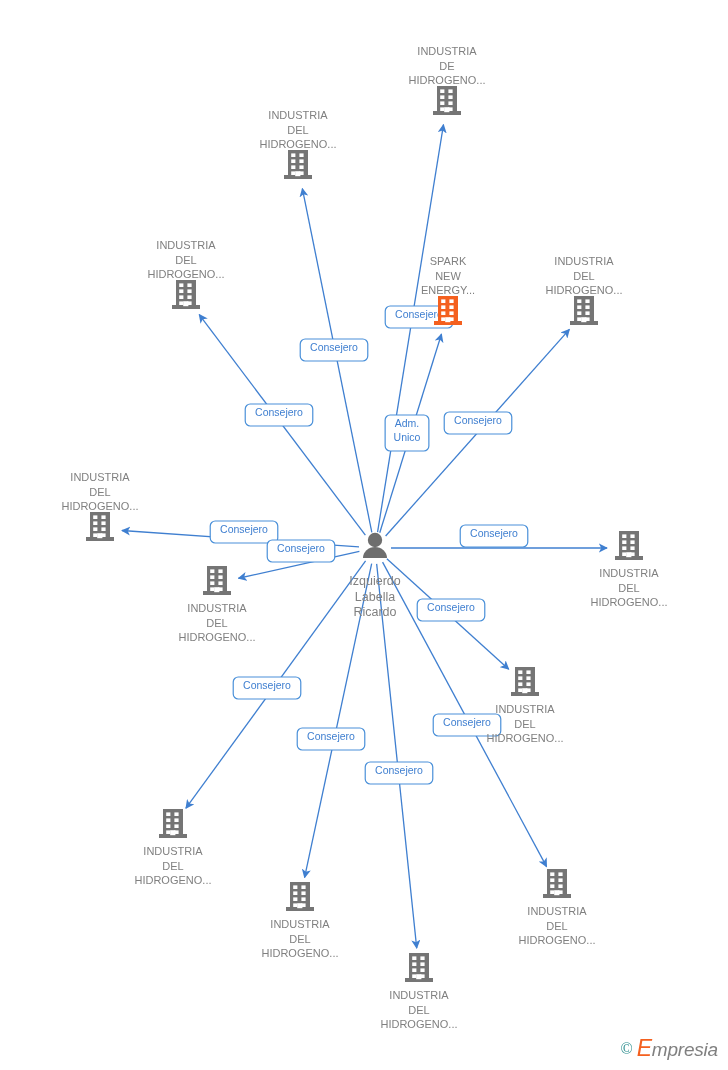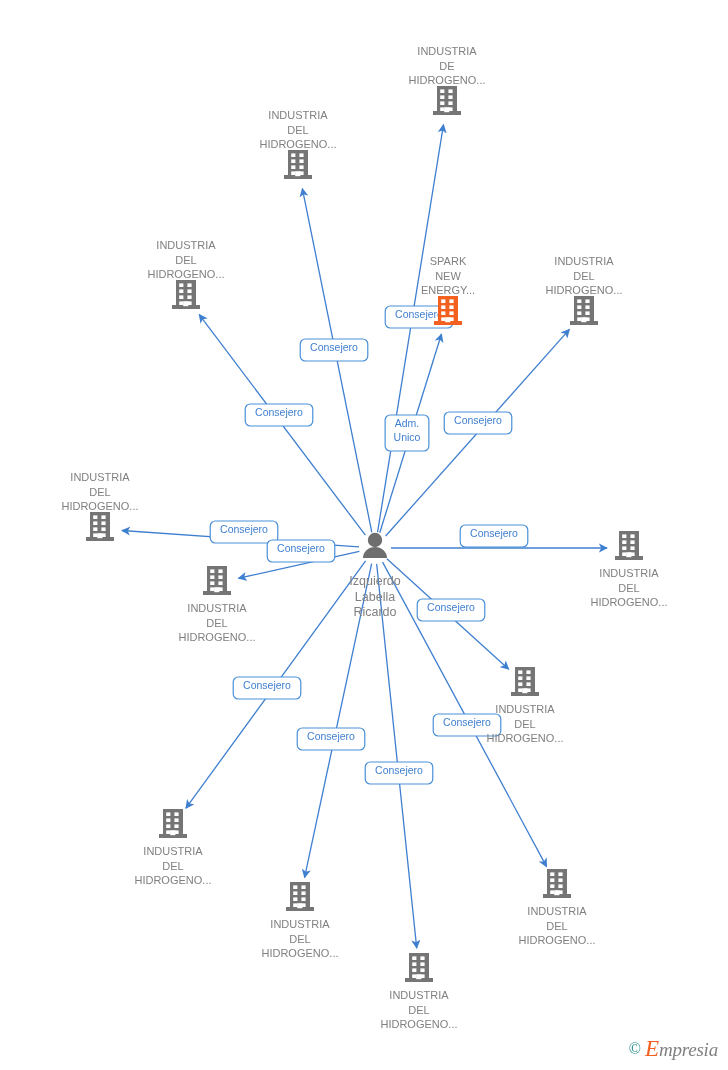--- a/index.html
+++ b/index.html
@@ -53,21 +53,21 @@
     align-items: center;
     gap: 4px;
     user-select: none;
   }
   .watermark .wm-c {
     color: #2d8f8f;
     font-size: 16px;
     font-family: "Liberation Serif", serif;
   }
   .watermark .wm-name {
-    font-family: Liberation Serif, serif;
+    font-family: Liberation Sans, sans-serif;
     font-size: 19px;
     font-style: italic;
     color: #808080;
     letter-spacing: -0.2px;
   }
   .watermark .wm-name .wm-first {
     color: #f4601f;
     font-size: 23px;
   }
 </style>

